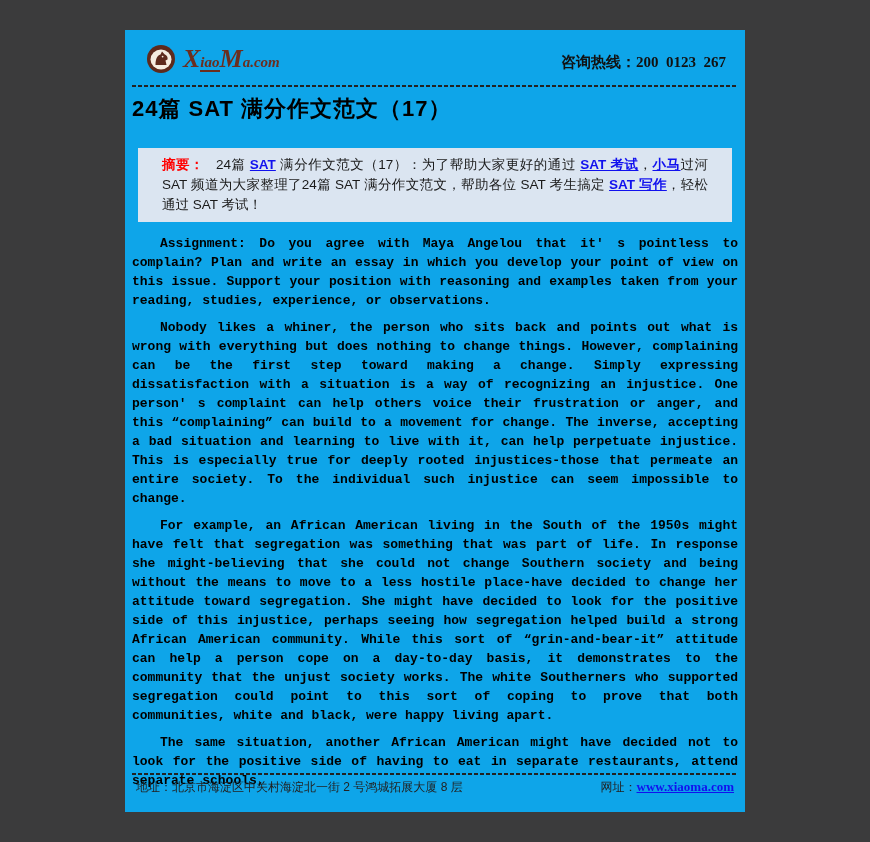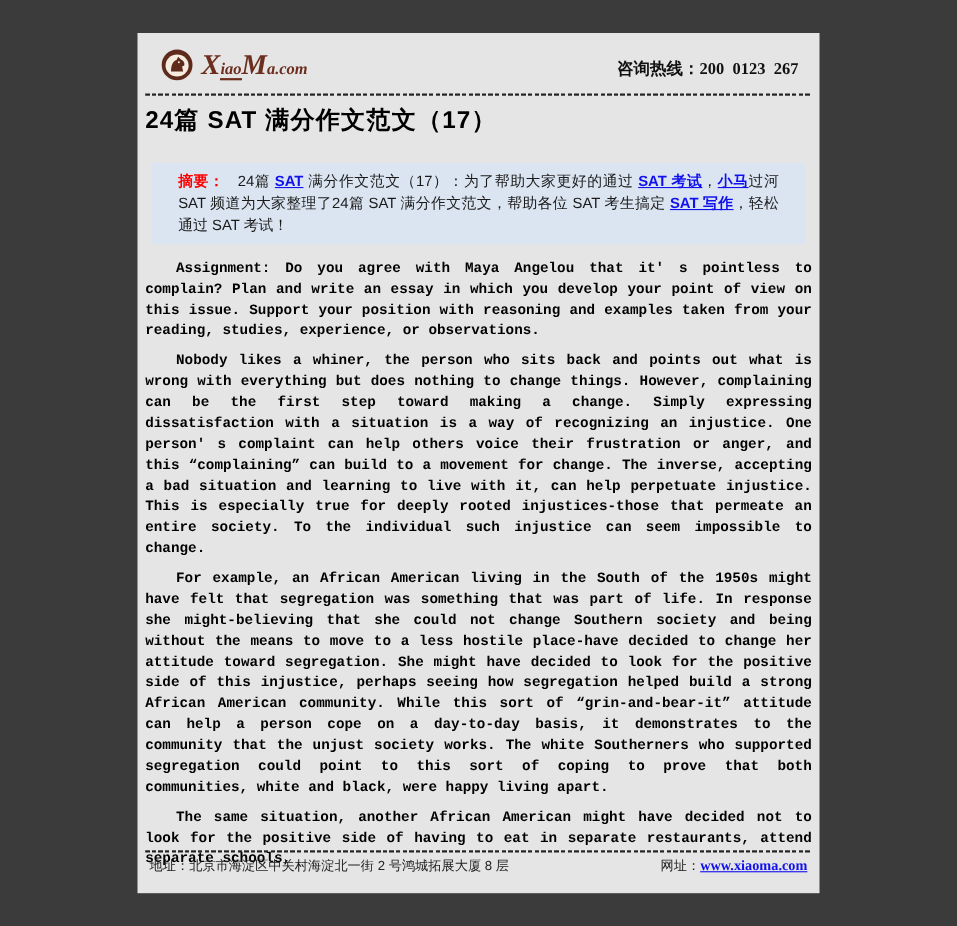--- a/index.html
+++ b/index.html
@@ -9,21 +9,21 @@
   .canvas {
     position: relative;
     width: 870px; height: 842px;
     background: #3b3b3c;
     overflow: hidden;
   }
   .paper {
     position: absolute;
     left: 125px; top: 30px;
     width: 620px; height: 782px;
-    background: #e5e5e5;
+    background: #0ea5e9;
     padding: 12px 7px 0 7px;
   }
 
   
   .header-row {
     display: flex;
     justify-content: space-between;
     align-items: flex-end;
     height: 32px;
     padding: 0 12px 0 14px;

